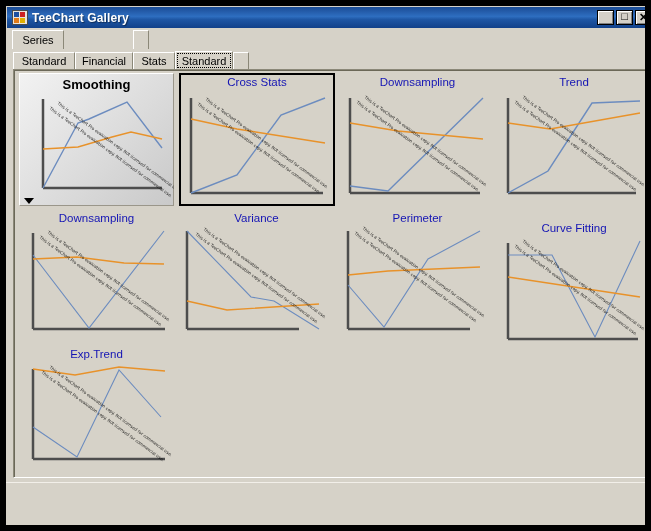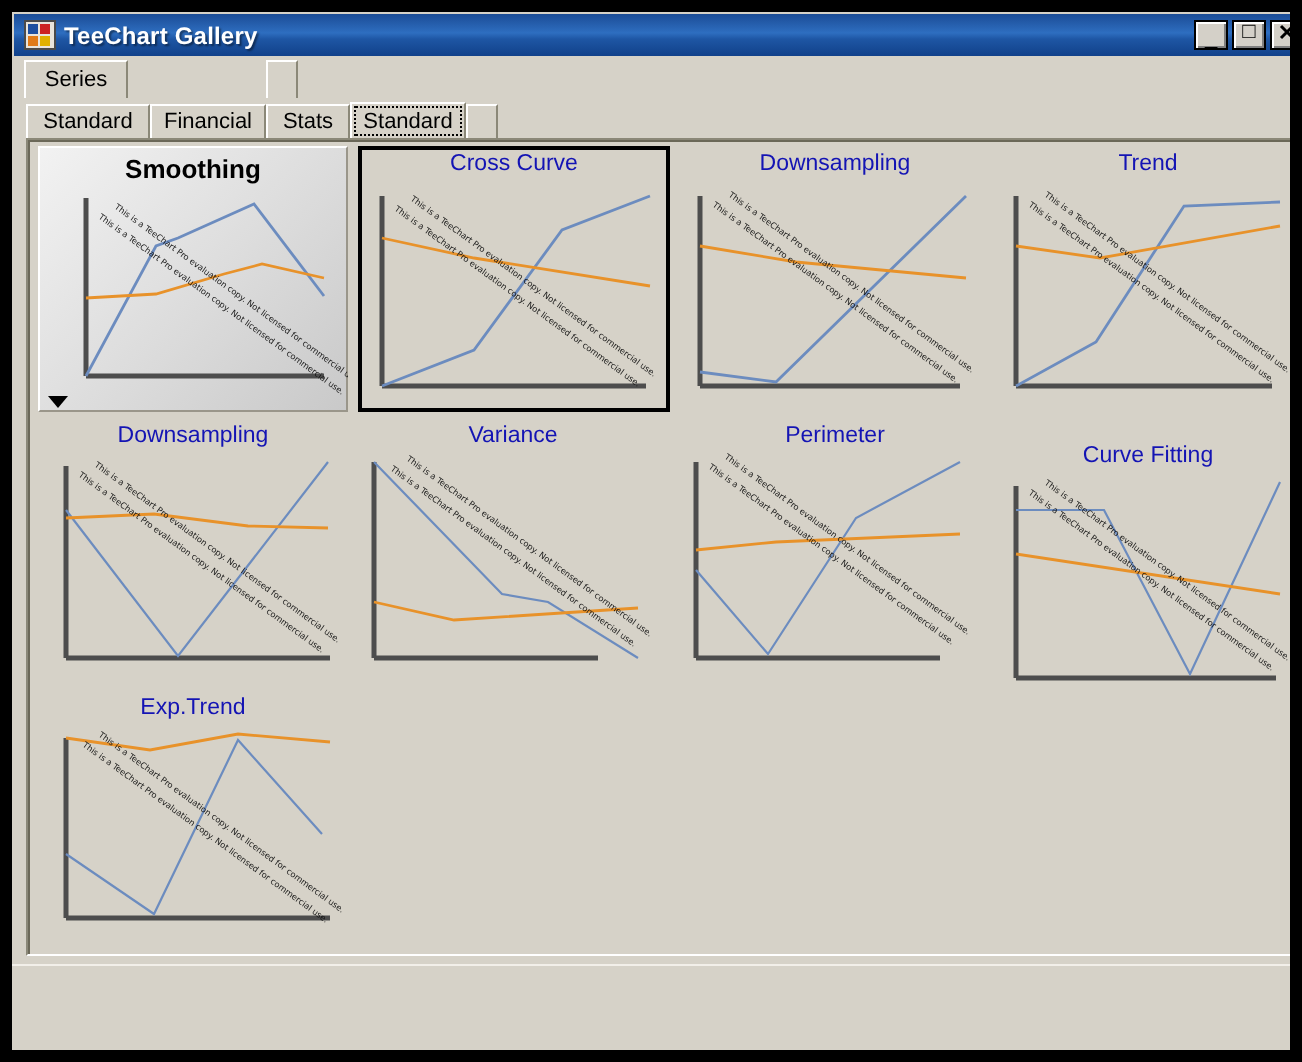--- a/index.html
+++ b/index.html
@@ -284,21 +284,21 @@
         <g font-family="DejaVu Sans" font-size="4.2" fill="#111" opacity="0.95">
           <text transform="translate(30,36) rotate(36)">This is a TeeChart Pro evaluation copy. Not licensed for commercial use.</text>
           <text transform="translate(38,31) rotate(36)">This is a TeeChart Pro evaluation copy. Not licensed for commercial use.</text>
         </g>
       </svg>
       <div class="scroll-arrow"></div>
     </div>
 
     <div class="cell selected" style="left:165px;top:3px;width:156px;height:133px;">
       <div class="chartbox"></div>
-      <div class="ctitle">Cross Curve</div>
+      <div class="ctitle">Cross Stats</div>
       <svg class="csvg" viewBox="0 0 156 133" preserveAspectRatio="none">
         <g stroke="#4d4d4d" stroke-width="2.5" fill="none">
           <path d="M12,25 L12,120"></path>
             <path d="M12,120 L144,120"></path>
         </g>
         <path d="M12,120 L58,102 L102,42 L146,25" stroke="#6c8cbf" stroke-width="1.4" fill="none"></path>
         <path d="M12,46 L58,56 L146,70" stroke="#e8922a" stroke-width="1.4" fill="none"></path>
         <g font-family="DejaVu Sans" font-size="4.2" fill="#111" opacity="0.95">
           <text transform="translate(18,32) rotate(36)">This is a TeeChart Pro evaluation copy. Not licensed for commercial use.</text>
           <text transform="translate(26,27) rotate(36)">This is a TeeChart Pro evaluation copy. Not licensed for commercial use.</text>

